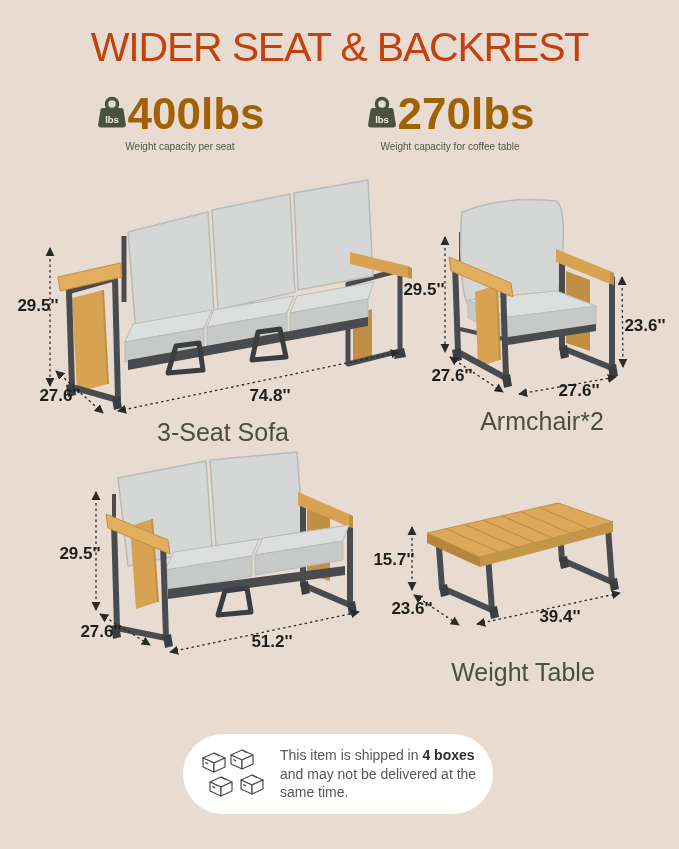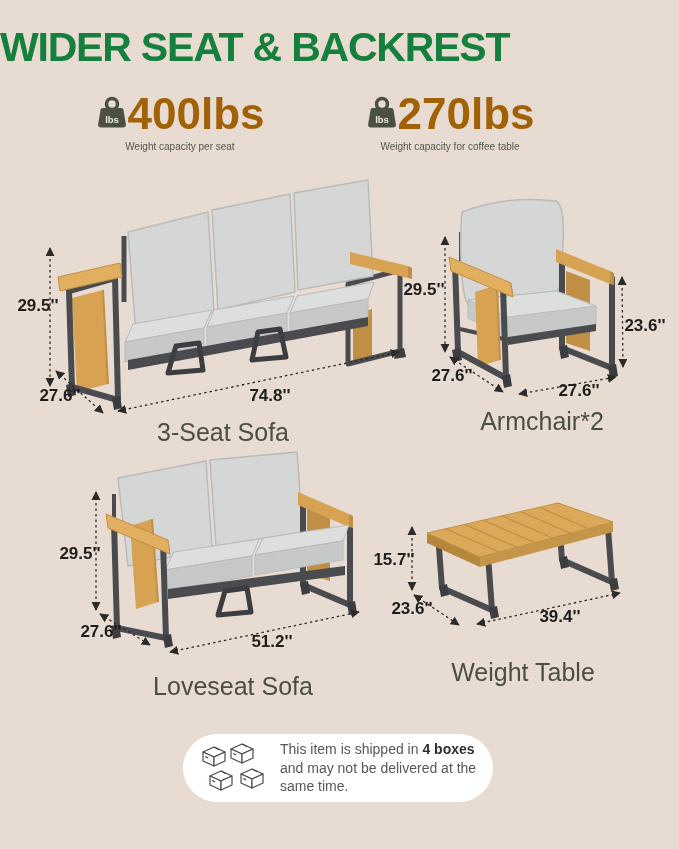--- a/index.html
+++ b/index.html
@@ -2,40 +2,40 @@
 <html><head>
 <meta charset="utf-8">
 <style>
   html,body{margin:0;padding:0;}
   .canvas{
     position:relative;width:679px;height:849px;overflow:hidden;
     background:#e8dcd2;
     font-family:"Liberation Sans", sans-serif;
   }
   .title{
-    position:absolute;top:24px;left:0;width:679px;
-    font-size:41px;font-weight:bold;letter-spacing:-1.2px;color:#15803d;
+    position:absolute;top:24px;left:0;width:679px;text-align:center;
+    font-size:41px;font-weight:normal;letter-spacing:-1.2px;color:#c2410c;
   }
   .spec{position:absolute;top:92px;text-align:center;}
   .spec-row{display:flex;align-items:center;justify-content:center;gap:0;}
   .spec-value{font-size:44px;font-weight:bold;color:#a16207;line-height:1;}
   .spec-caption{margin-top:5px;font-size:10px;color:#53564a;}
   #spec1{left:70px;width:220px;}
   #spec2{left:330px;width:240px;}
   .figure-label{
     position:absolute;transform:translate(-50%,-50%);
     font-size:25px;font-weight:normal;color:#4a5040;white-space:nowrap;
   }
   .dim{
     position:absolute;transform:translate(-50%,-50%);
     font-size:17px;font-weight:bold;color:#1d1d1b;white-space:nowrap;
   }
   .art{position:absolute;left:0;top:0;}
   .pill{
-    position:absolute;left:183px;top:734px;width:310px;height:68px;
+    position:absolute;left:183px;top:734px;width:310px;height:80px;
     background:#ffffff;border-radius:40px;
     display:flex;align-items:center;gap:12px;box-sizing:border-box;padding-left:17px;
   }
   .pill-text{width:212px;font-size:14px;line-height:1.35;color:#57575a;}
   .pill-text b{color:#2e2e30;}
 </style>
 </head>
 <body>
 
 <div class="canvas">
@@ -194,21 +194,20 @@
   <div class="dim" style="left:80px;top:554px">29.5''</div>
   <div class="dim" style="left:101px;top:632px">27.6''</div>
   <div class="dim" style="left:272px;top:642px">51.2''</div>
 
   <div class="dim" style="left:394px;top:560px">15.7''</div>
   <div class="dim" style="left:412px;top:609px">23.6''</div>
   <div class="dim" style="left:560px;top:617px">39.4''</div>
 
   <div class="figure-label" style="left:223px;top:432px">3-Seat Sofa</div>
   <div class="figure-label" style="left:542px;top:421px">Armchair*2</div>
-  <div class="figure-label" style="left:233px;top:686px">Loveseat Sofa</div>
   <div class="figure-label" style="left:523px;top:672px">Weight Table</div>
 
   <div class="pill">
     <svg width="68" height="52" viewBox="0 0 68 52">
       <defs>
         <g id="boxg" stroke="#4b4b4b" stroke-width="1.2" fill="#ffffff" stroke-linejoin="round">
           <polygon points="1,7 12,2 23,7 12,12"></polygon>
           <polygon points="1,7 1,16 12,21 12,12"></polygon>
           <polygon points="23,7 23,16 12,21 12,12"></polygon>
           <line x1="12" y1="2" x2="17" y2="4.6"></line>

